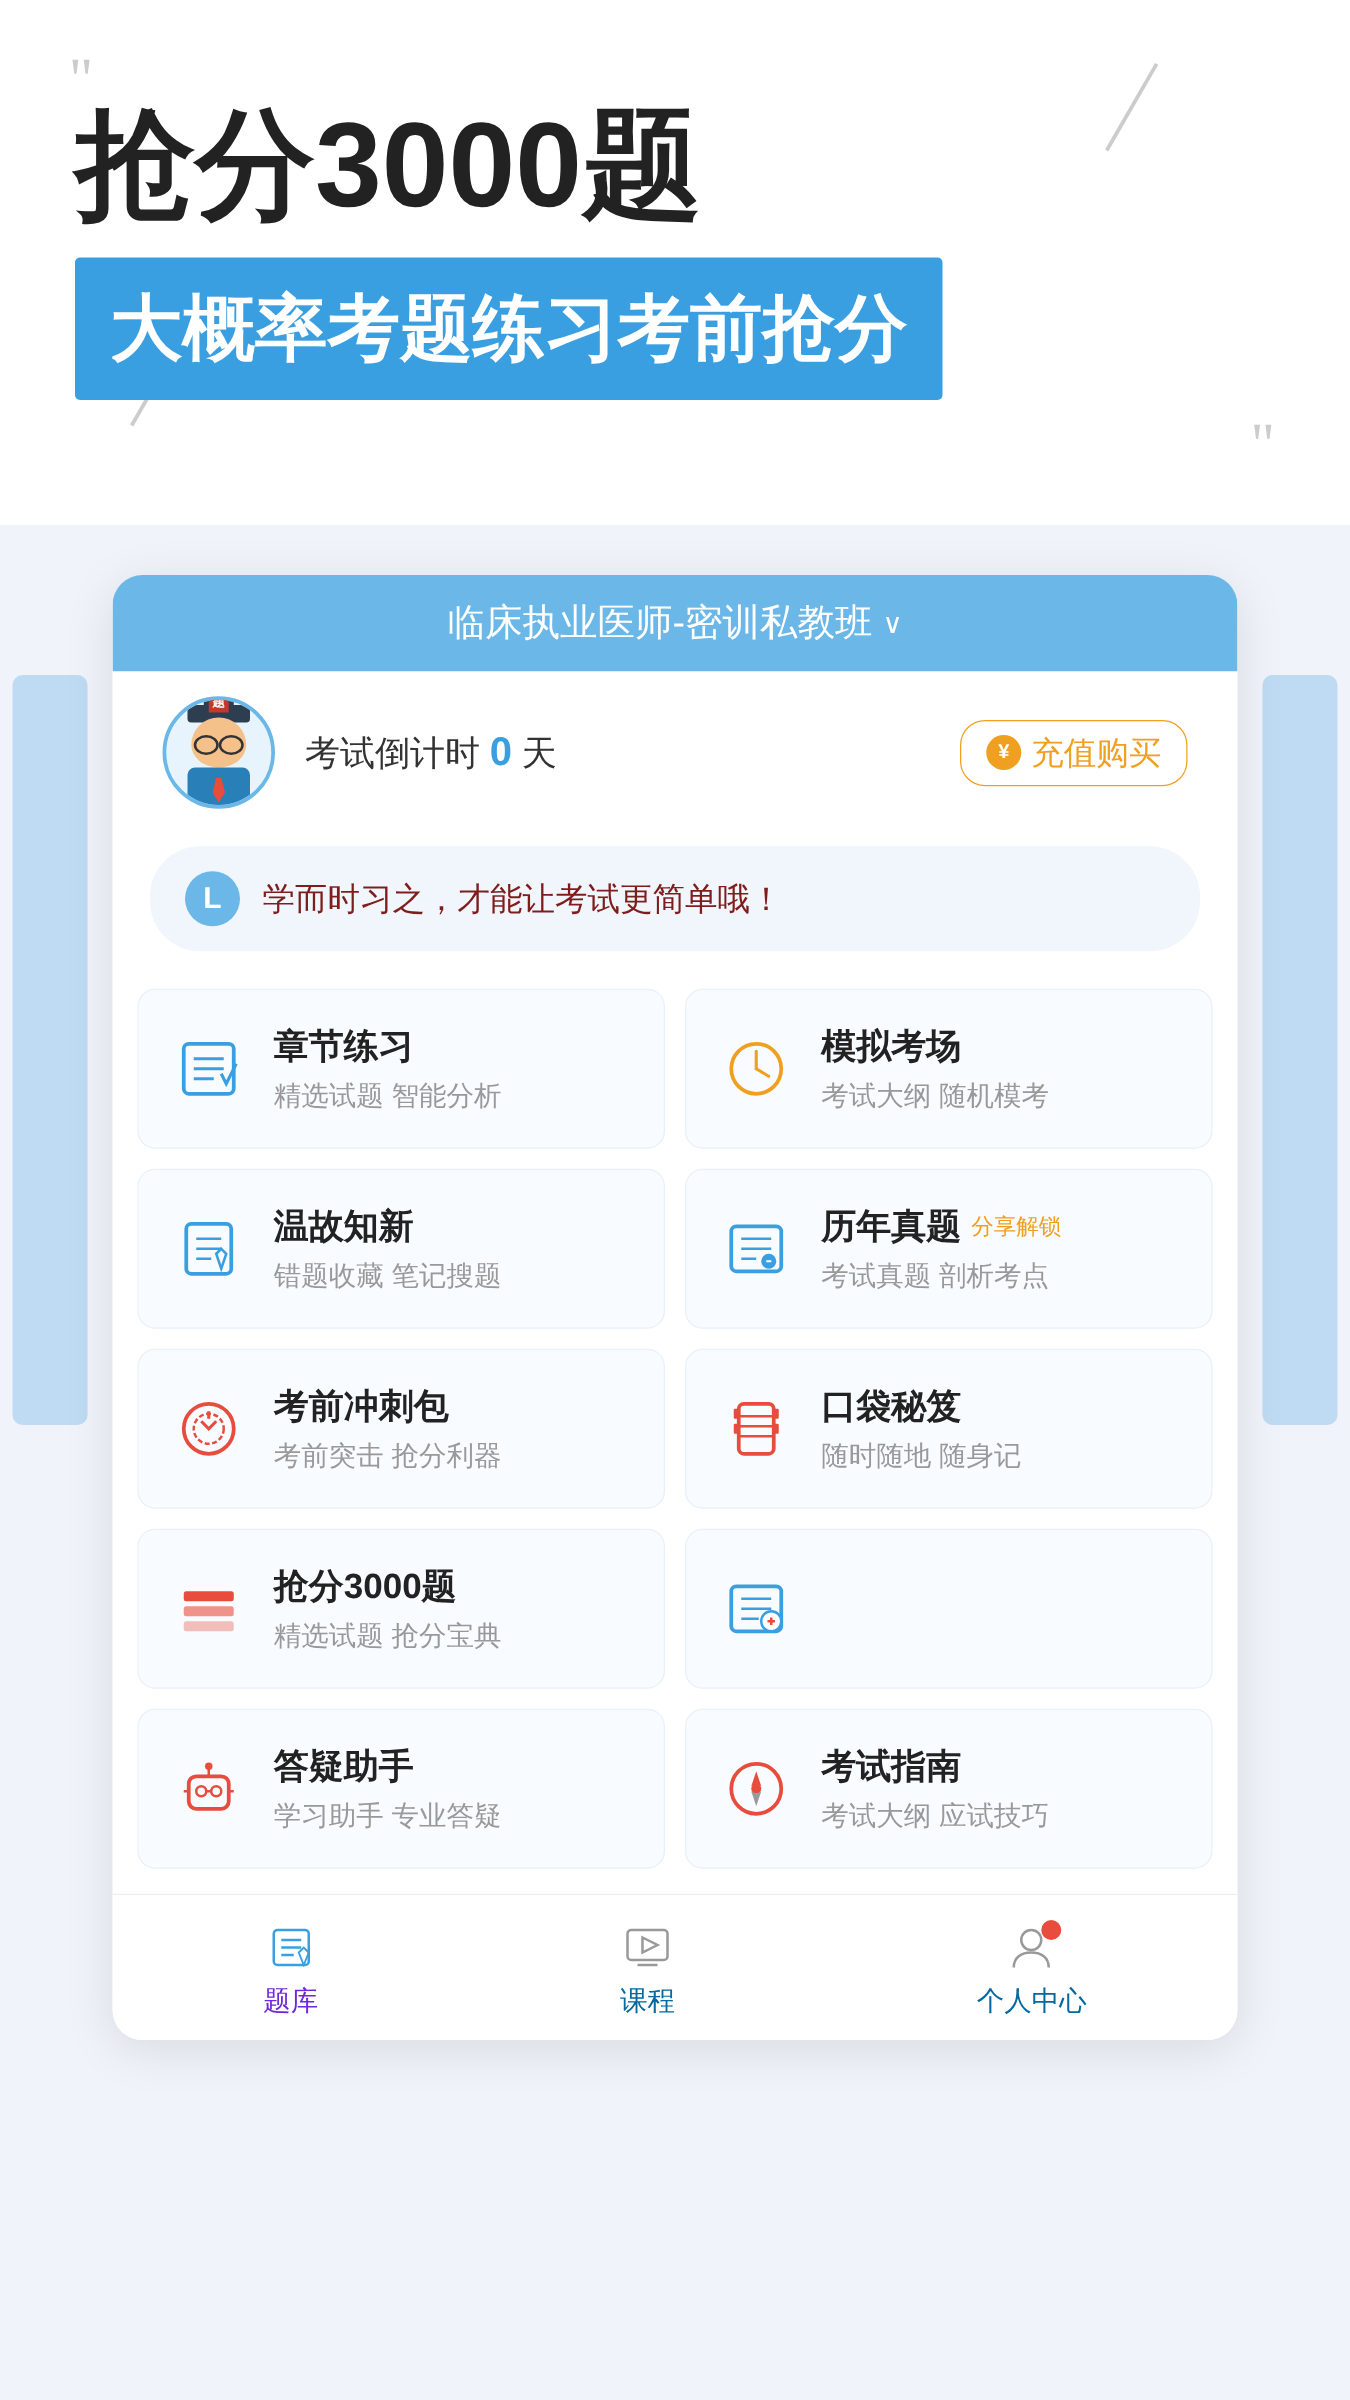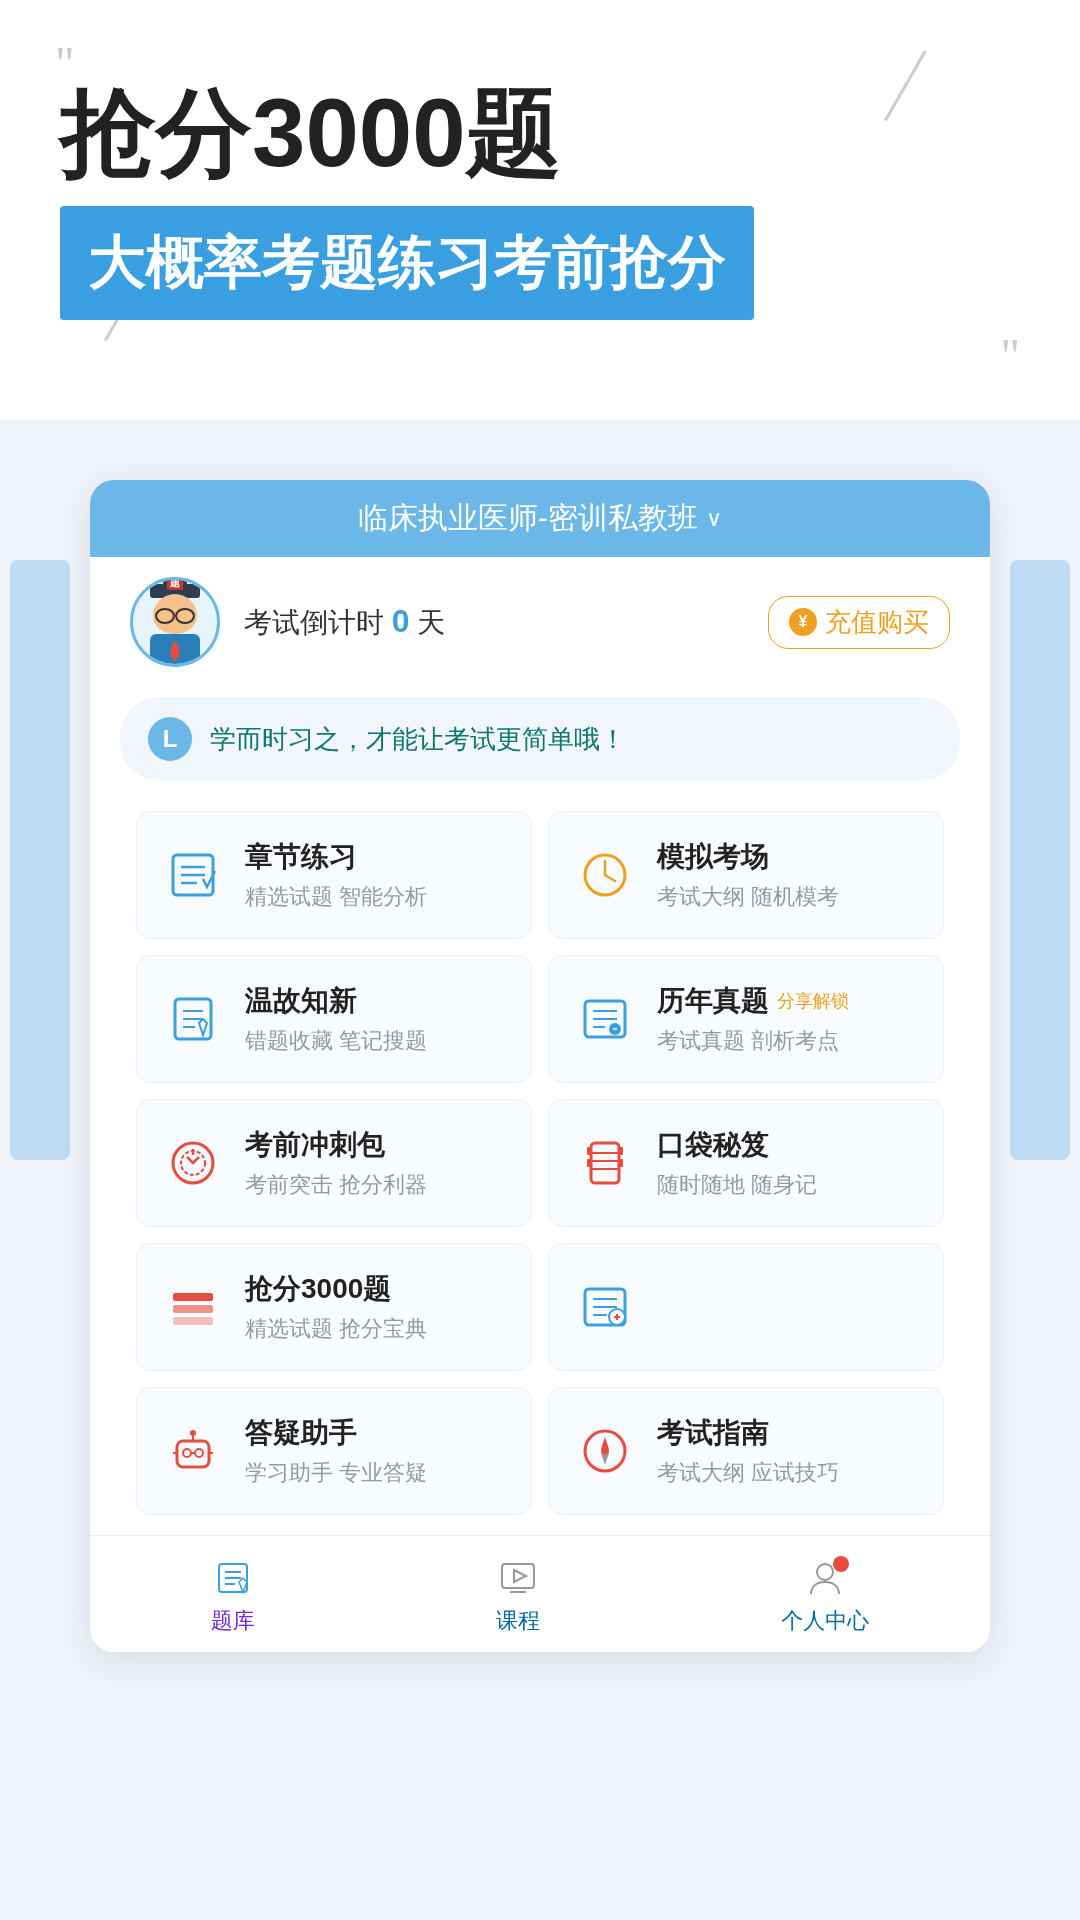--- a/index.html
+++ b/index.html
@@ -72,21 +72,21 @@
       padding: 18px 28px;
       margin-top: 20px;
       display: inline-block;
       border-radius: 4px;
       position: relative;
       z-index: 1;
     }
 
     
     .app-container {
-      margin: 60px auto;
+      margin: 40px auto;
       width: 900px;
       background: #fff;
       border-radius: 24px;
       box-shadow: 0 8px 40px rgba(0,0,0,0.10);
       overflow: hidden;
       position: relative;
     }
 
     
     .side-bar-left {
@@ -293,29 +293,29 @@
       display: flex;
       align-items: center;
       justify-content: center;
       color: #fff;
       font-size: 24px;
       font-weight: bold;
       flex-shrink: 0;
     }
     .notice-text {
       font-size: 26px;
-      color: #0f766e;
+      color: #7f1d1d;
     }
 
     
     .menu-grid {
       display: grid;
       grid-template-columns: 1fr 1fr;
       gap: 16px;
-      padding: 20px 46px;
+      padding: 20px 20px;
     }
     .menu-item {
       background: #f8fbff;
       border-radius: 14px;
       padding: 26px 24px;
       display: flex;
       align-items: center;
       gap: 20px;
       cursor: pointer;
       border: 1px solid #e8f0f8;

